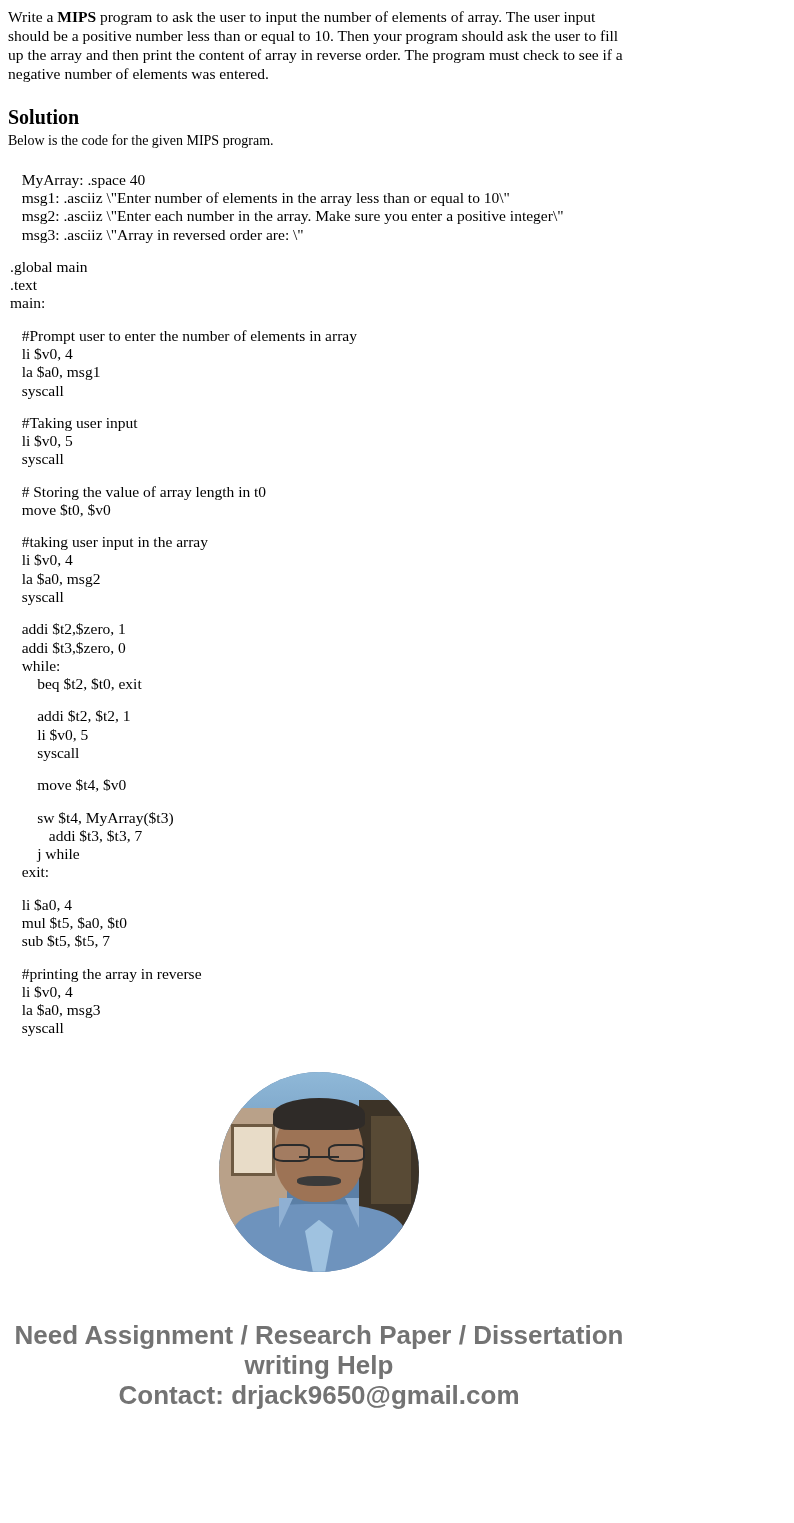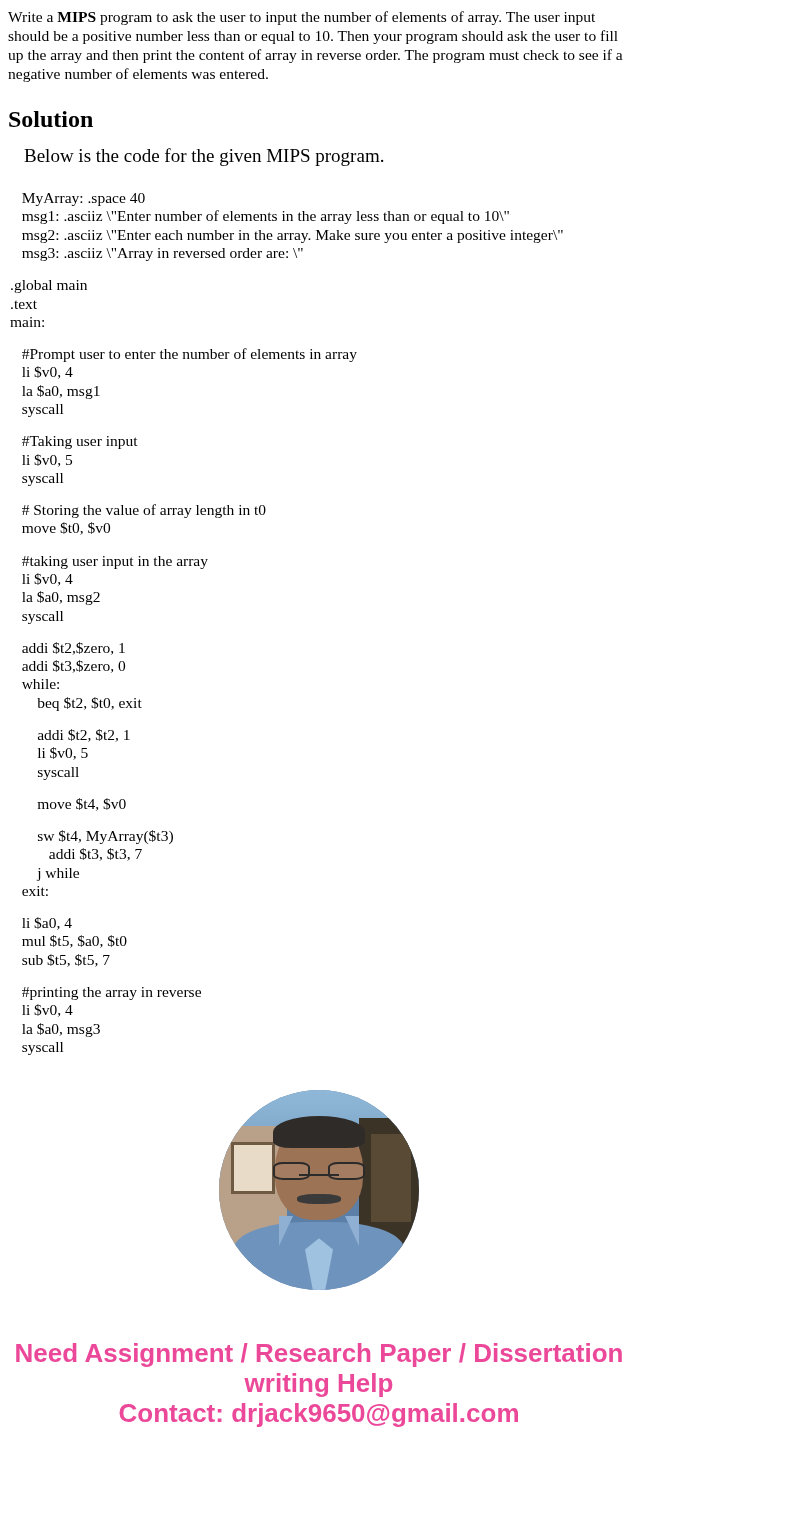--- a/index.html
+++ b/index.html
@@ -22,28 +22,28 @@
   .intro {
     font-size: 15.5px;
     line-height: 1.22;
     margin: 0 0 6px 0;
     text-align: left;
   }
   .intro b {
     font-weight: bold;
   }
   .solution-heading {
-    font-size: 24px;
+    font-size: 20px;
     font-weight: bold;
-    margin: 22px 0 12px 0;
+    margin: 22px 0 4px 0;
     line-height: 1.1;
   }
   .below-line {
-    font-size: 19px;
-    margin: 0 0 22px 16px;
+    font-size: 14px;
+    margin: 0 0 22px 0;
     line-height: 1.22;
   }
   .code {
     font-family: "Liberation Serif", serif;
     font-size: 15.5px;
     line-height: 1.18;
     white-space: pre-wrap;
     margin: 0;
     padding: 0 0 0 2px;
   }
@@ -169,21 +169,21 @@
     background: #9fc2e0;
     clip-path: polygon(50% 0, 100% 22%, 72% 100%, 28% 100%, 0 22%);
   }
   .promo {
     margin-top: 48px;
     text-align: center;
     font-family: "Liberation Sans", sans-serif;
     font-weight: bold;
     font-size: 26px;
     line-height: 1.16;
-    color: #ec4899;
+    color: #737373;
   }
   .promo .line2 {
     display: block;
   }
 </style>
 </head>
 <body>
 
 <div class="page">
 

